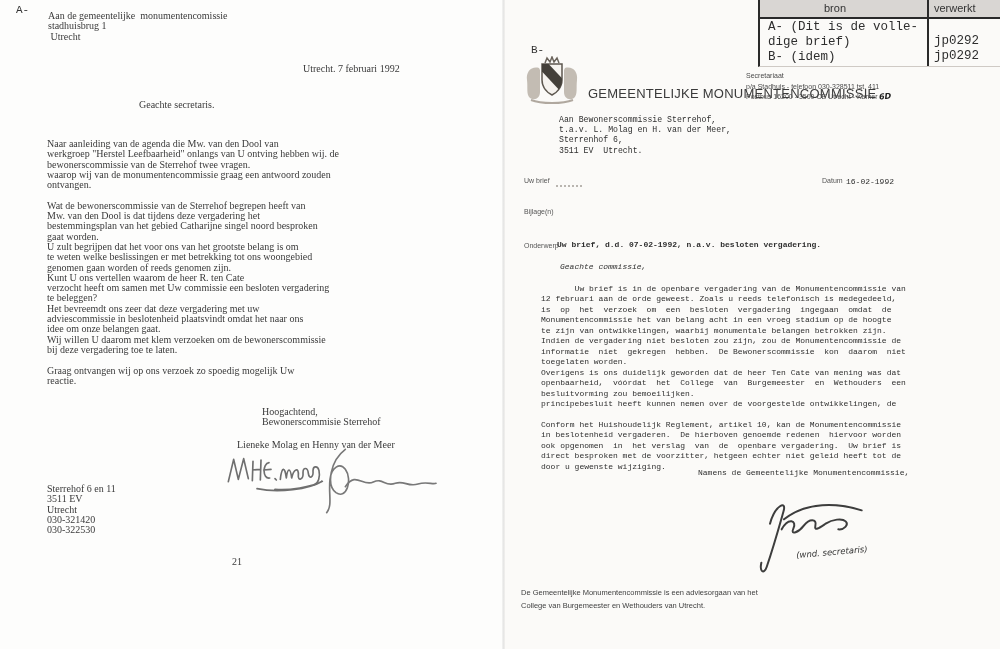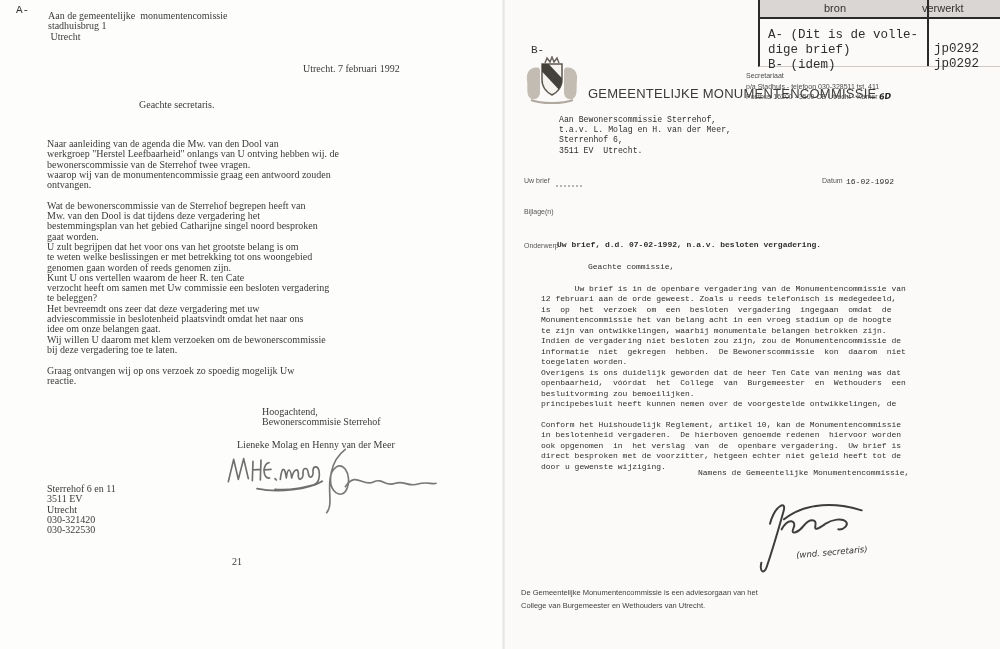--- a/index.html
+++ b/index.html
@@ -8,32 +8,32 @@
   .page{position:absolute;top:0;bottom:0;}
   .page-a{left:0;width:504px;background:#fdfdfc;}
   .page-b{left:504px;width:496px;background:#fbfaf8;}
   .seam{position:absolute;left:502px;top:0;bottom:0;width:3px;
         background:linear-gradient(90deg,rgba(0,0,0,0.04),rgba(0,0,0,0.09),rgba(0,0,0,0.03));}
   .abs{position:absolute;}
   .mono10{font-family:Liberation Serif, serif;font-size:10px;line-height:10.3px;color:#3a3a3a;}
   .mono11{font-family:"Liberation Mono","DejaVu Sans Mono",monospace;font-size:11px;color:#333;}
   .mono8{font-family:"Liberation Mono","DejaVu Sans Mono",monospace;font-size:8px;line-height:10.45px;color:#2f2f2f;}
   .mono82{font-family:"Liberation Mono","DejaVu Sans Mono",monospace;font-size:8.2px;line-height:10.2px;color:#2f2f2f;}
-  .mono125{font-family:"Liberation Mono","DejaVu Sans Mono",monospace;font-size:12.5px;line-height:15px;color:#2e2e2e;margin-top:8px;}
+  .mono125{font-family:"Liberation Mono","DejaVu Sans Mono",monospace;font-size:12.5px;line-height:15px;color:#2e2e2e;}
   .sans7{font-family:"Liberation Sans",sans-serif;font-size:7px;line-height:10.5px;color:#4a4a4a;}
   .sans75{font-family:"Liberation Sans",sans-serif;font-size:7.5px;line-height:12.5px;color:#3f3f3f;}
   .line{white-space:pre;}
   .orgname{font-size:13px;letter-spacing:0.25px;color:#3a3a3a;font-family:Liberation Sans, sans-serif;}
   .stamp-table{left:758px;top:0;width:242px;height:66px;border-left:2px solid #2a2a2a;
                border-bottom:1px solid #cfcac5;}
   .stamp-header{position:absolute;left:0;top:0;right:0;height:17px;background:#d9d6d3;
                 border-bottom:2px solid #2a2a2a;}
   .stamp-col-divider{position:absolute;left:167px;top:0;bottom:0;width:2px;background:#2a2a2a;}
   .stamp-h1{position:absolute;left:0;top:2px;width:150px;text-align:center;font-size:11px;color:#333;}
-  .stamp-h2{position:absolute;left:162px;top:2px;font-size:11px;color:#333;}
+  .stamp-h2{position:absolute;left:174px;top:2px;font-size:11px;color:#333;}
   .handwritten{font-family:"DejaVu Sans",sans-serif;font-style:italic;font-weight:bold;
                color:#222;display:inline-block;transform:rotate(-4deg);}
   .sig-note{font-family:"DejaVu Sans",sans-serif;font-style:italic;font-size:8.5px;color:#333;
             display:inline-block;transform:rotate(-5deg);}
   .pencil{width:26px;border-bottom:2px dotted #b9b5b0;height:4px;}
   svg{display:block;}
 </style>
 </head>
 <body>
 
@@ -152,21 +152,21 @@
     <div class="abs pencil" style="left:52px;top:181px;"></div>
 
     <div class="abs sans7" style="left:318px;top:176px;color:#555;">Datum</div>
     <div class="abs mono8" style="left:342px;top:177px;">16-02-1992</div>
 
     <div class="abs sans7" style="left:20px;top:207px;color:#555;">Bijlage(n)</div>
 
     <div class="abs sans7" style="left:20px;top:241px;color:#555;">Onderwerp</div>
     <div class="abs mono8" style="left:53px;top:240px;font-weight:bold;">Uw brief, d.d. 07-02-1992, n.a.v. besloten vergadering.</div>
 
-    <div class="abs mono8" style="left:84px;top:262px;">Geachte commissie,</div>
+    <div class="abs mono8" style="left:56px;top:262px;font-style:italic;">Geachte commissie,</div>
 
     <div class="abs mono8" style="left:37px;top:284px;">
         <div class="line">       Uw brief is in de openbare vergadering van de Monumentencommissie van</div>
         <div class="line">12 februari aan de orde geweest. Zoals u reeds telefonisch is medegedeeld,</div>
         <div class="line">is  op  het  verzoek  om  een  besloten  vergadering  ingegaan  omdat  de</div>
         <div class="line">Monumentencommissie het van belang acht in een vroeg stadium op de hoogte</div>
         <div class="line">te zijn van ontwikkelingen, waarbij monumentale belangen betrokken zijn.</div>
         <div class="line">Indien de vergadering niet besloten zou zijn, zou de Monumentencommissie de</div>
         <div class="line">informatie  niet  gekregen  hebben.  De Bewonerscommissie  kon  daarom  niet</div>
         <div class="line">toegelaten worden.</div>

